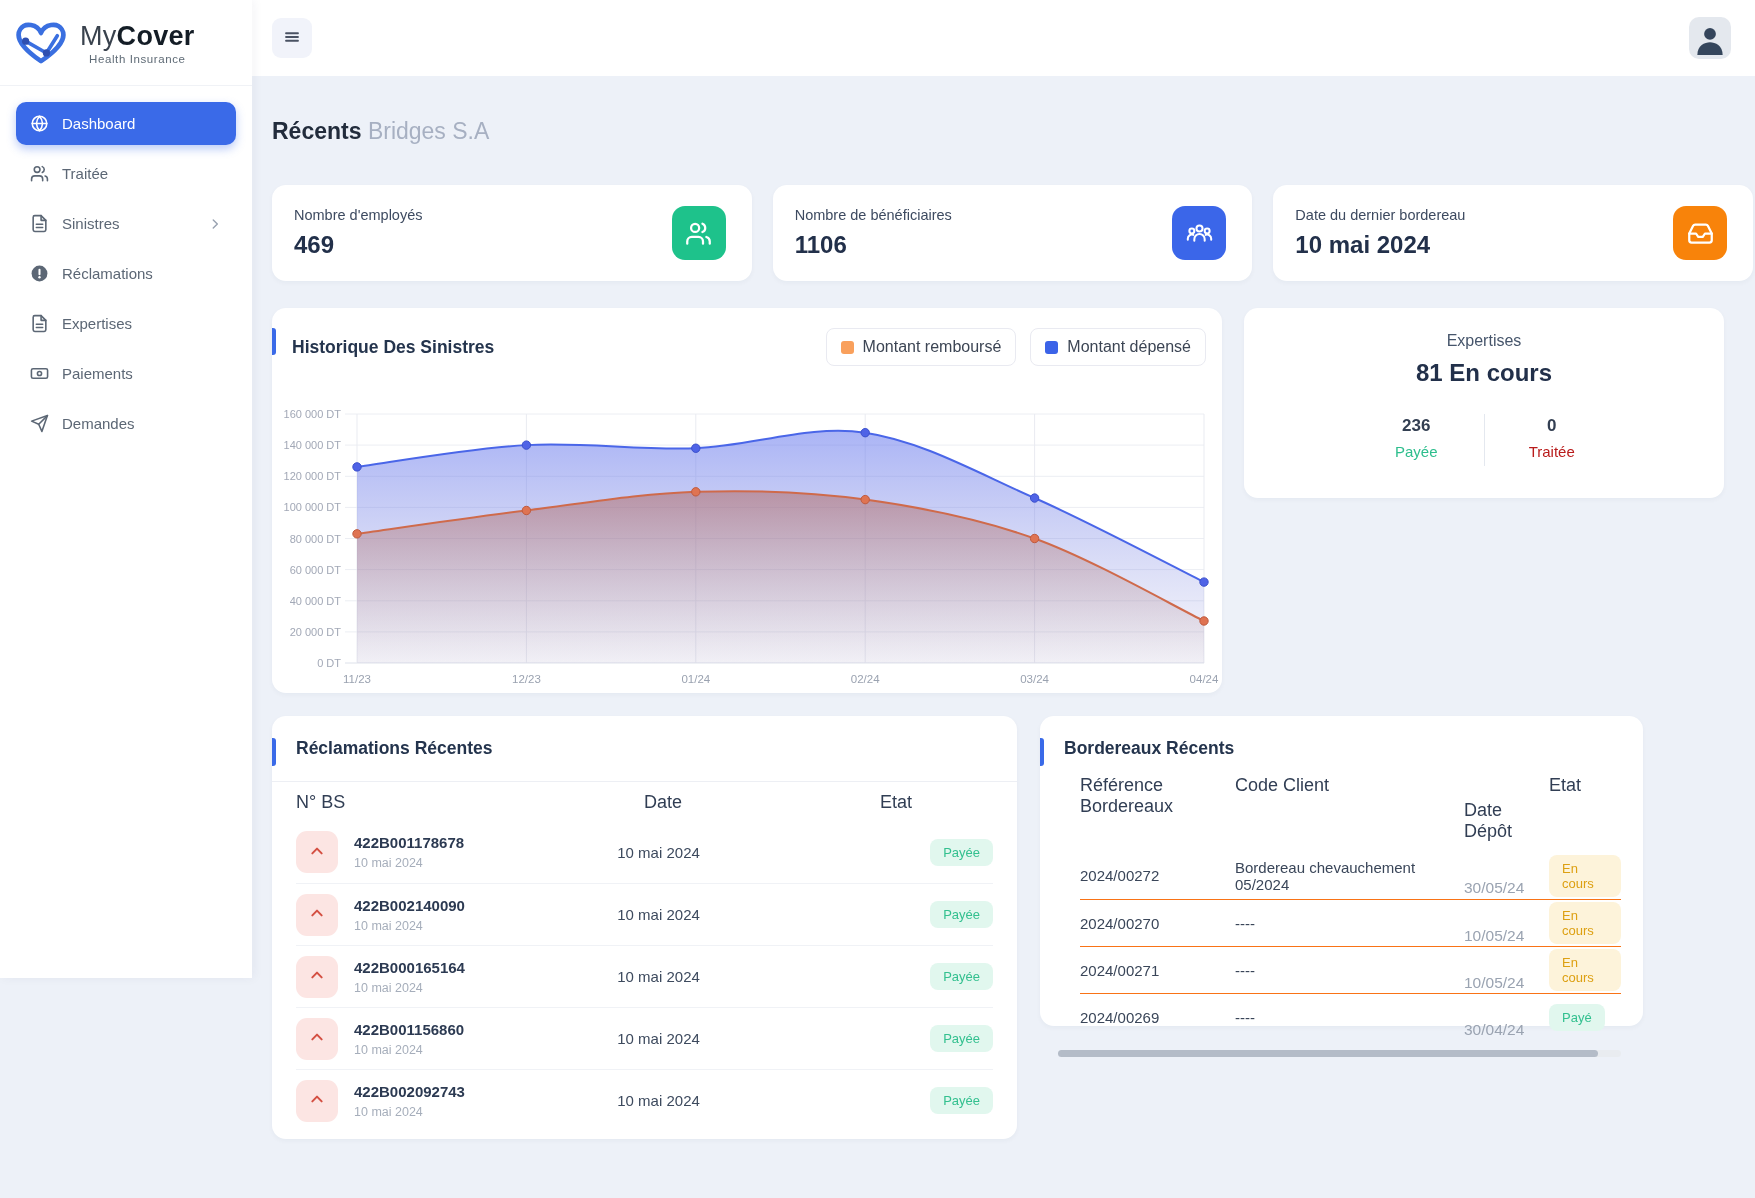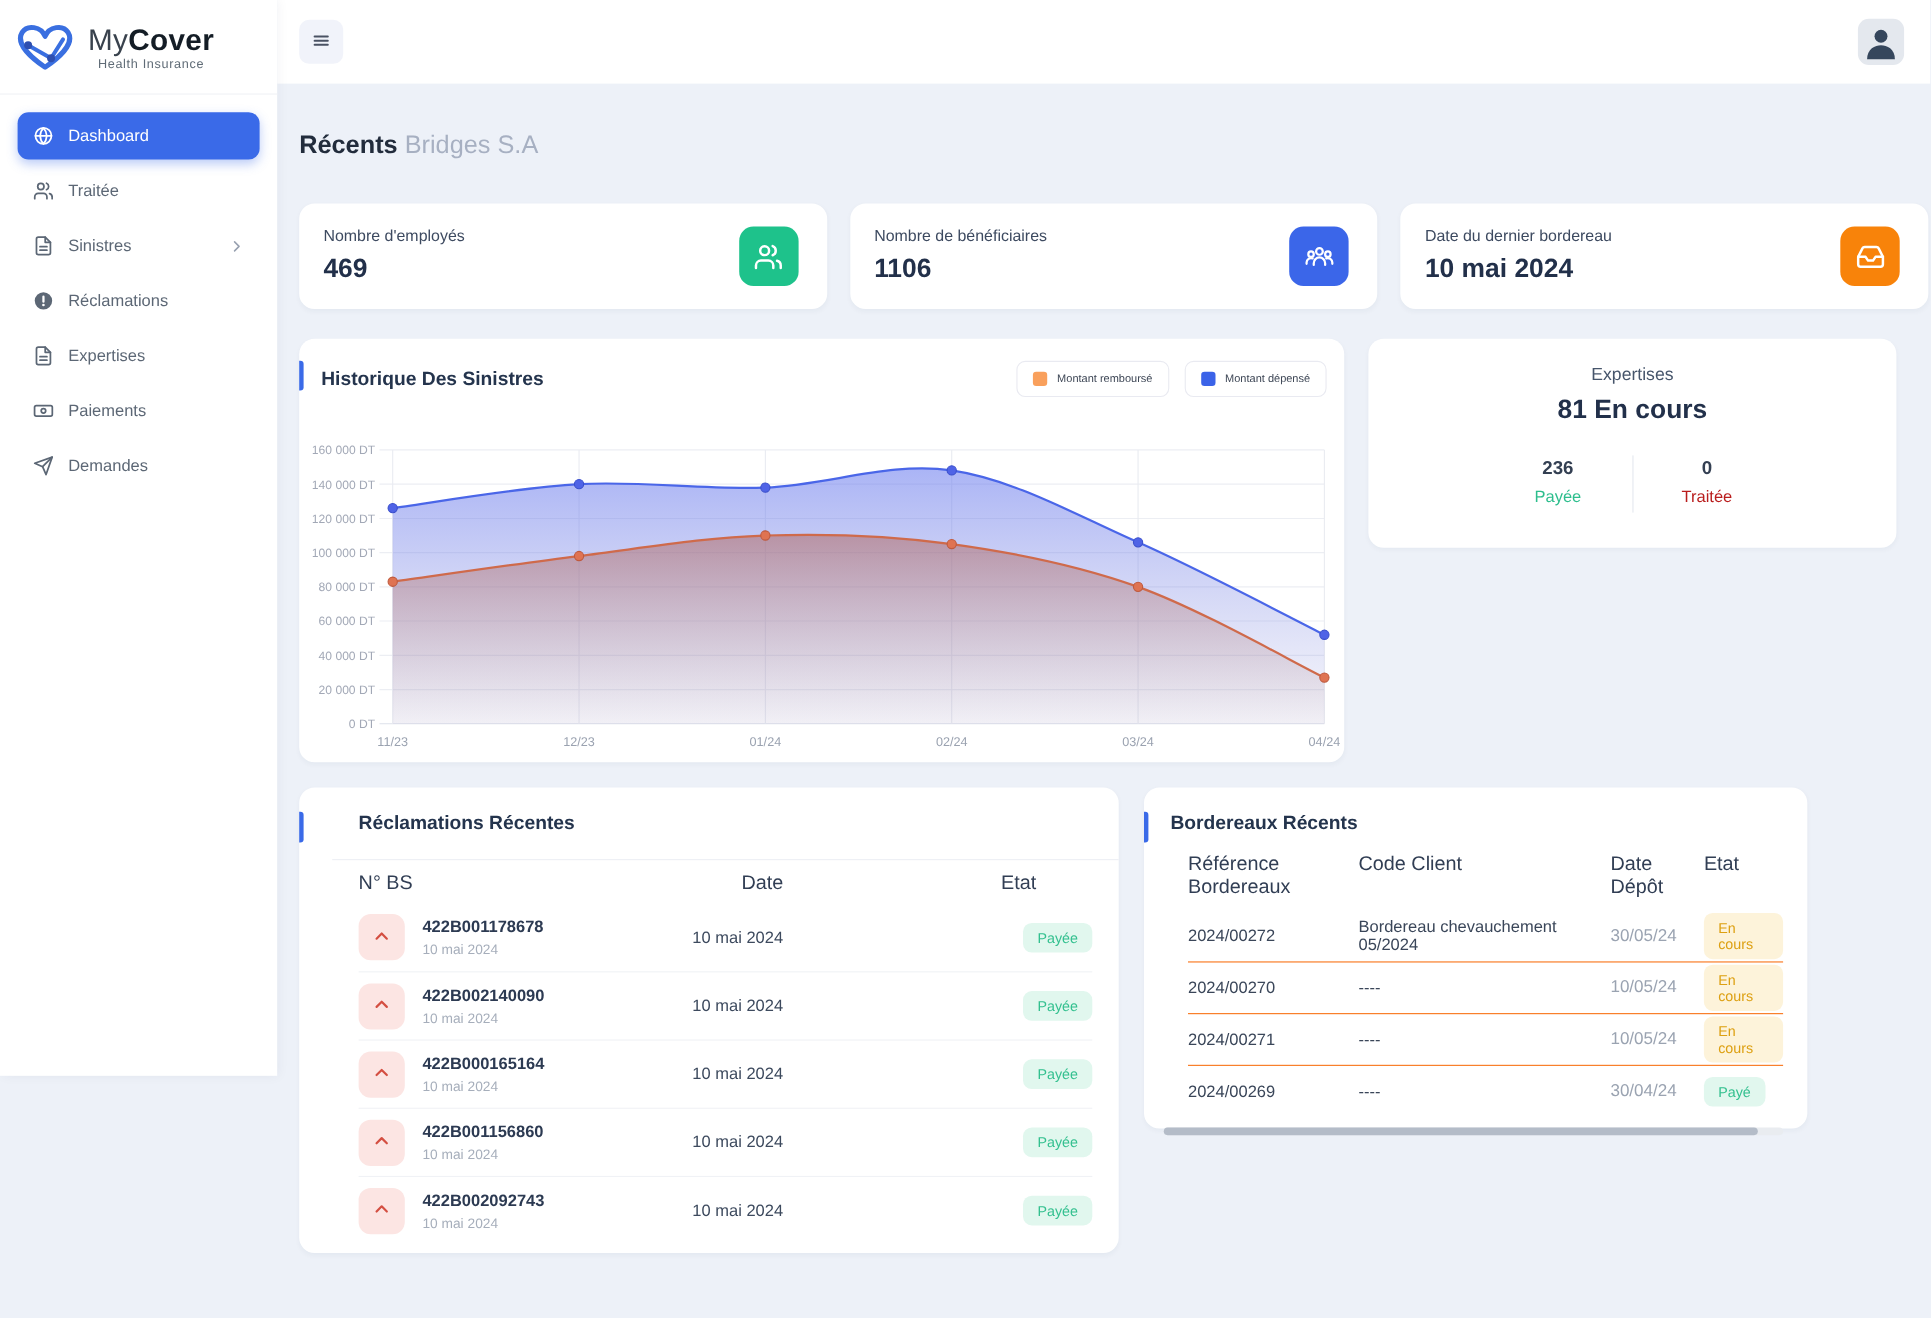--- a/index.html
+++ b/index.html
@@ -51,54 +51,54 @@
     justify-content:center; color:#fff; }
   .stat-icon svg { width:27px; height:27px; }
   .row2 { display:flex; gap:22px; margin-top:27px; align-items:flex-start; }
   .card { background:#fff; border-radius:14px; box-shadow:0 2px 5px rgba(25,39,82,.04); position:relative; }
   .card-accent { position:absolute; left:0; width:4px; background:#3a6ae8; border-radius:0 3px 3px 0; }
   .chart-card { width:950px; height:385px; }
   .chart-head { display:flex; align-items:center; padding:20px 16px 0 20px; }
   .card-title { font-size:17.5px; font-weight:bold; color:#24344d; }
   .legend { margin-left:auto; display:flex; gap:14px; }
   .legend-chip { display:flex; align-items:center; gap:9px; border:1px solid #e9eaf1; border-radius:8px;
-    padding:9px 14px; font-size:10px; color:#3c4554; background:#fff; cursor:pointer; }
+    padding:9px 14px; font-size:16px; color:#3c4554; background:#fff; cursor:pointer; }
   .legend-swatch { width:13px; height:13px; border-radius:3px; }
   svg.chart { display:block; margin:8px 0 0 12px; }
   .expertises-card { width:480px; height:190px; padding-top:24px; text-align:center; }
   .exp-title { font-size:16px; color:#46556b; }
   .exp-headline { font-size:24px; font-weight:bold; color:#22304a; margin-top:9px; }
   .exp-stats { display:flex; width:270px; margin:27px auto 0;align-items:flex-end; }
   .exp-col { flex:1; padding:2px 0 6px; }
   .exp-col + .exp-col { border-left:1px solid #e4e8ef; }
   .exp-val { font-size:17px; font-weight:bold; color:#333f52; }
   .exp-label { font-size:15px; margin-top:7px; }
   .row3 { display:flex; gap:23px; margin-top:23px; align-items:flex-start; }
-  .recl-card { width:745px; min-height:423px; padding-bottom:6px;padding-left:30px; }
+  .recl-card { width:745px; min-height:423px; padding-bottom:6px; }
   .recl-head { padding:22px 24px 22px; border-bottom:1px solid #edeff4; }
   .recl-table { padding:0 24px; }
   .t-header { display:flex; padding:10px 0 8px; font-size:18px; font-weight:normal; color:#313e54; }
   .c1 { width:348px; } .c2 { width:236px; } .c3 { flex:1; }
   .recl-row { display:flex; align-items:center; height:62px; }
   .recl-row + .recl-row { border-top:1px solid #f0f2f6; }
   .r-chip { width:42px; height:42px; border-radius:11px; background:#fce5e3; color:#d44f42; border:none;
     display:flex; align-items:center; justify-content:center; margin-right:16px; cursor:pointer; flex:none; }
   .r-chip svg { width:16px; height:16px; }
   .r-cell1 { display:flex; align-items:center; width:348px; }
   .r-bs { font-size:15px; font-weight:bold; color:#2c3a52; }
   .r-sub { font-size:12.5px; color:#a6aebb; margin-top:5px; }
   .r-date { width:236px; font-size:15px; color:#3d4a5e; }
   .badge { display:inline-block; border-radius:8px; padding:6px 13px; font-size:13px; font-weight:500; }
   .badge.paid { background:#e1f7ee; color:#33c08f; }
   .badge.pending { background:#fdf3da; color:#dda012; }
   .recl-row .c3 .badge { margin-left:95px; }
   .bord-card { width:603px; height:310px; }
   .bord-head { padding:22px 24px 8px; }
   .bord-table { padding:0 22px 0 40px; }
-  .b1 { width:155px; } .b2 { width:229px; } .b3 { width:85px; } .b4 { flex:1; }
+  .b1 { width:155px; } .b2 { width:229px; } .b3 { width:85px;margin-top:25px; } .b4 { flex:1; }
   .bord-table .t-header { padding:8px 0 10px; }
   .bord-row { display:flex; align-items:center; height:47px; font-size:15px; color:#3a4659; }
   .bord-row + .bord-row { border-top:1px solid #f97316; }
   .b-date { font-size:15.5px; color:#9aa3b1; }
   .h-scroll { margin:10px 22px 0 18px; height:7px; border-radius:4px; background:#e9ecf0; position:relative; }
   .h-thumb { position:absolute; left:0; top:0; height:7px; width:96%; border-radius:4px; background:#b4bcc8; cursor:pointer; }
 </style>
 </head>
 <body>
 

